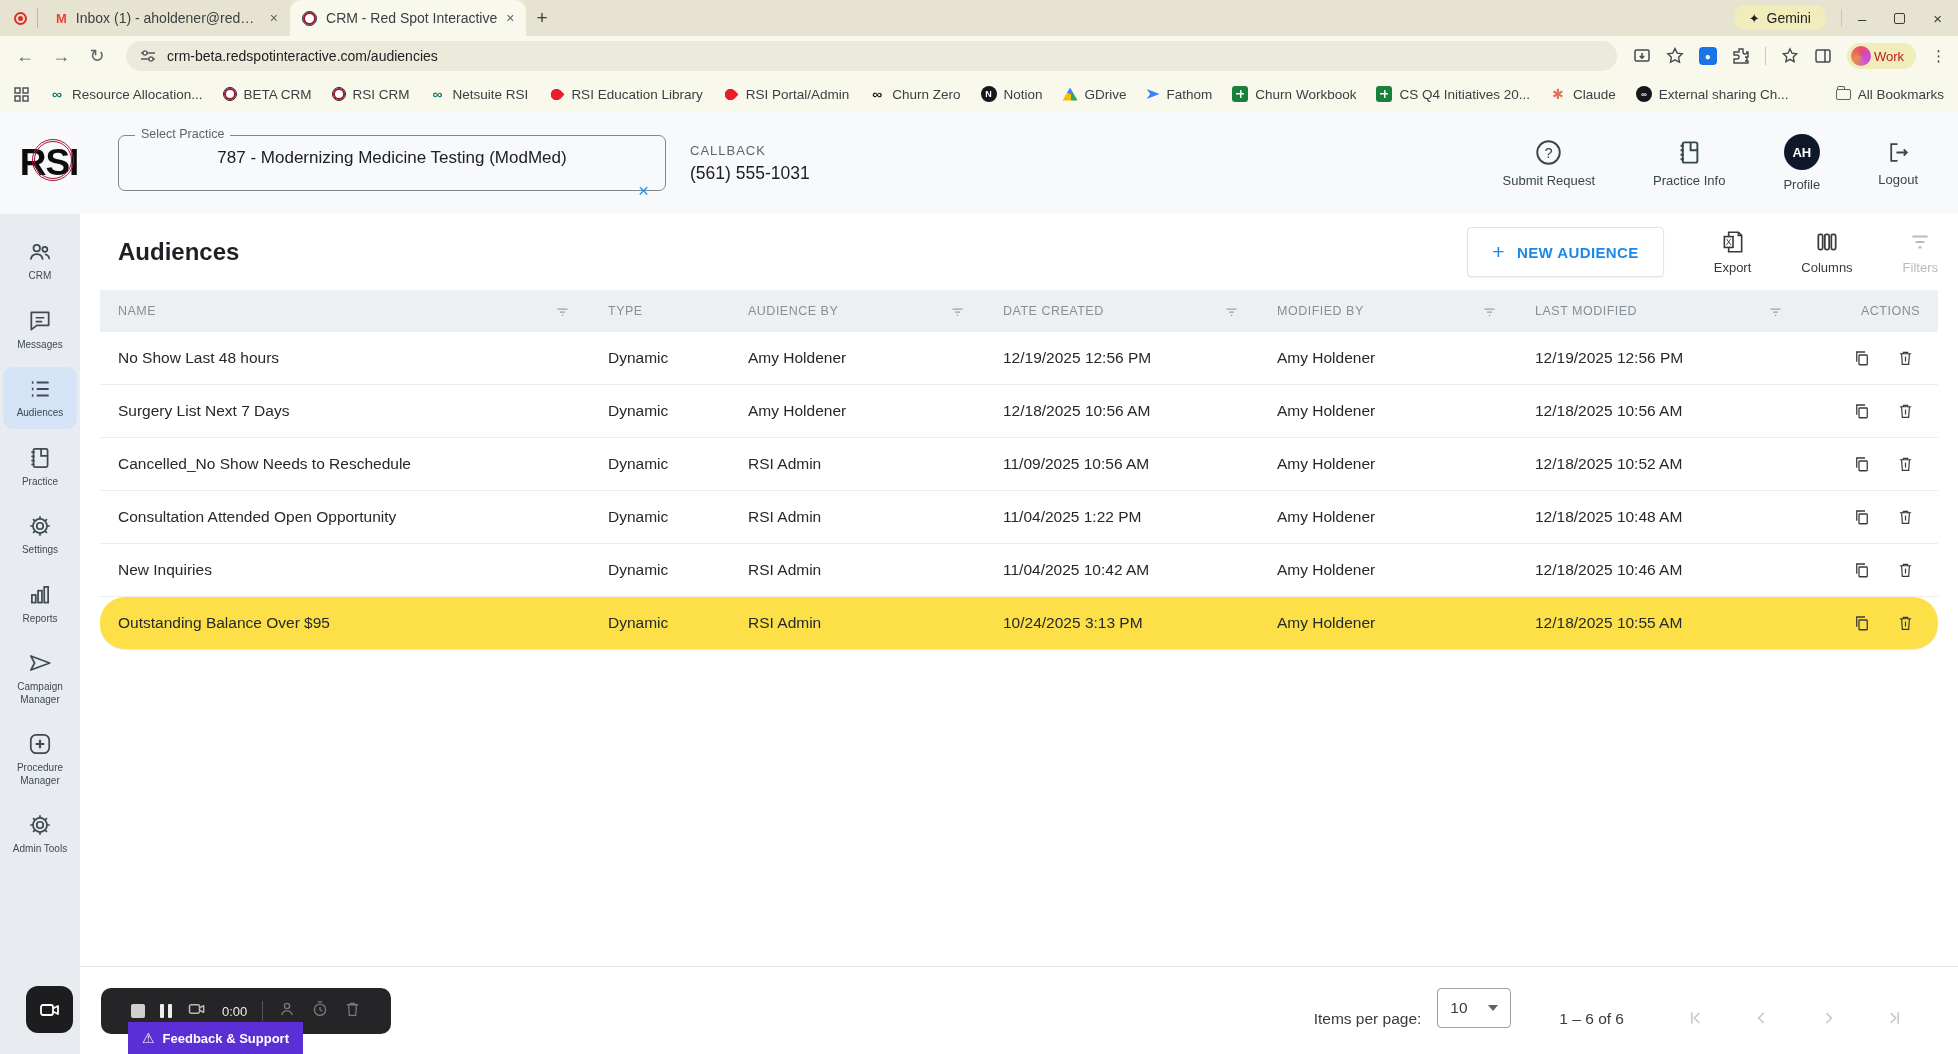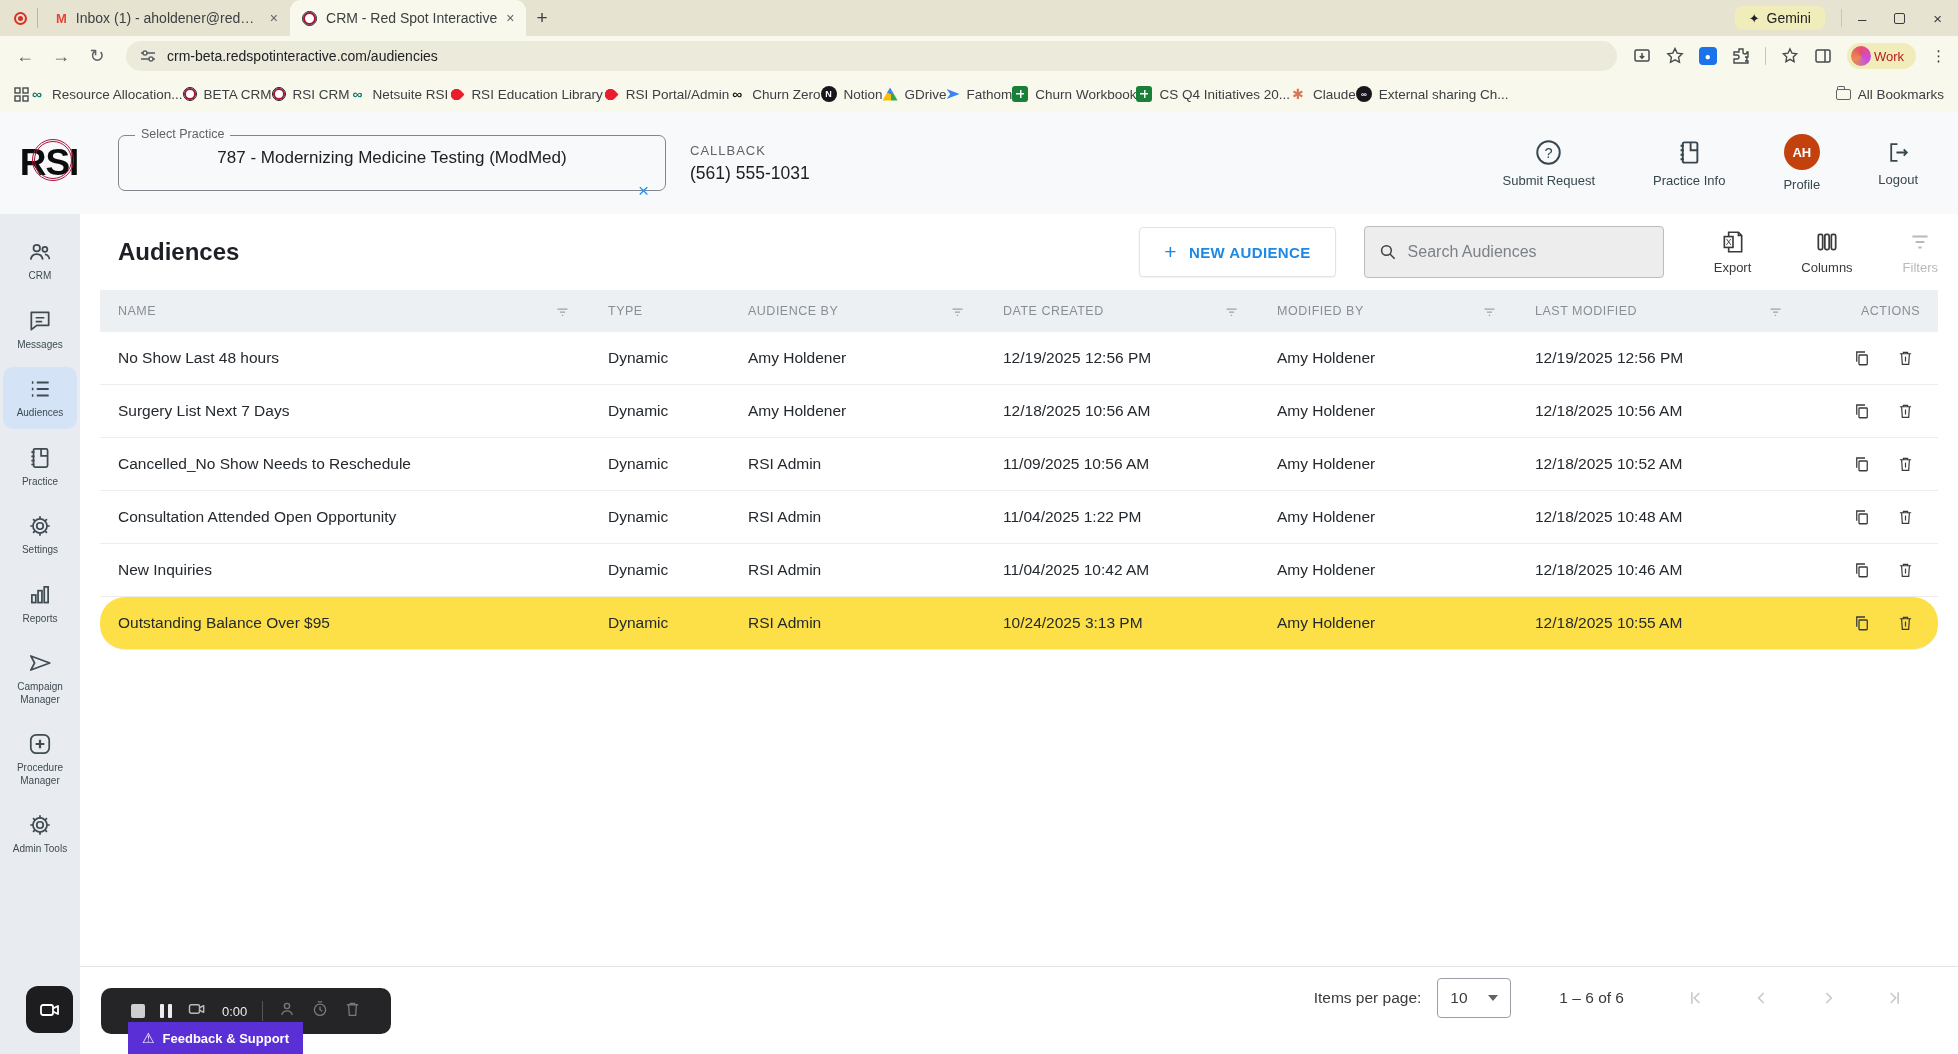--- a/index.html
+++ b/index.html
@@ -27,21 +27,21 @@
   .nav-ic { font-size:18px; color:#5f6368; width:26px; text-align:center; }
   .urlbar { flex:1; height:30px; background:#eceadb; border-radius:15px; display:flex; align-items:center; gap:11px; padding:0 14px; margin:0 6px; }
   .url-text { font-size:14px; color:#202124; }
   .tb-icons { display:flex; align-items:center; gap:15px; }
   .tb-ic svg { display:block; }
   .ext-blue { width:18px; height:18px; background:#1a73e8; border-radius:4px; display:flex; align-items:center; justify-content:center; color:#fff; font-size:10px; font-weight:700; }
   .work-chip { background:#f1edbb; border-radius:14px; padding:3px 12px 3px 4px; display:flex; align-items:center; gap:3px; font-size:13px; color:#b91c1c; }
   .work-av { width:20px; height:20px; border-radius:50%; background:conic-gradient(#e94c6f,#c94ce9,#e98c4c,#e94c6f); }
   .kebab { font-size:15px; color:#3b3b3b; }
 
-  .bookmarksbar { height:36px; background:#f9f8ec; display:flex; align-items:center; padding:0 14px; font-size:13.5px; color:#3c4043;justify-content:flex-end; }
+  .bookmarksbar { height:36px; background:#f9f8ec; display:flex; align-items:center; padding:0 14px; gap:20px; font-size:13.5px; color:#3c4043;justify-content:flex-end; }
   .bm { display:flex; align-items:center; gap:7px; white-space:nowrap; }
   .bmi { width:16px; height:16px; display:inline-flex; align-items:center; justify-content:center; font-size:13px; position:relative; flex:none; }
   .inf-teal::before { content:"\221E"; color:#0f766e; font-weight:800; font-size:14px; }
   .inf-black::before { content:"\221E"; color:#17171b; font-weight:800; font-size:14px; }
   .rsi-fav { border-radius:50%; border:1.5px solid #202124; box-shadow:inset 0 0 0 2px #a91338; background:#fff; width:14px; height:14px; }
   .pin-red::before { content:""; width:11px; height:11px; background:#ea1d2c; border-radius:50% 50% 50% 0; transform:rotate(-135deg); box-shadow:inset 0 0 0 5px #ea1d2c, inset 0 0 0 7px #ea1d2c; }
   .notion-c { background:#17171b; border-radius:50%; color:#fff; font-size:9px; font-weight:700; }
   .gdrive-t { width:15px; height:13px; clip-path:polygon(50% 0,100% 100%,0 100%); background:conic-gradient(from 180deg,#fbbc04 0 33%,#4285f4 33% 66%,#34a853 66% 100%); }
   .fathom-a { width:13px; height:13px; background:#3b82f6; clip-path:polygon(0 12%,100% 50%,0 88%,28% 50%); }
   .sheet-g { background:#188038; border-radius:3px; }
@@ -60,21 +60,21 @@
   .rsi-ring { position:absolute; left:14px; top:1px; width:42px; height:42px; border:3px double #a91338; border-radius:50%; }
   .select-practice { position:relative; width:548px; height:56px; border:1.5px solid #80868b; border-radius:7px; display:flex; align-items:center; gap:12px; padding:0 16px; margin-left:20px; background:#f8f9fa;flex-direction:column; }
   .sp-label { position:absolute; top:-9px; left:16px; background:#f8f9fa; padding:0 6px; font-size:12.5px; color:#5f6368; }
   .sp-value { font-size:17px; color:#202124; }
   .sp-clear { margin-left:auto; color:#2196f3; font-size:19px; font-weight:500; }
   .callback { margin-left:24px; }
   .cb-label { font-size:13px; color:#5f6368; letter-spacing:1px; }
   .cb-value { font-size:17.5px; color:#202124; margin-top:5px; }
   .header-actions { margin-left:auto; display:flex; align-items:center; gap:58px; padding-right:40px; }
   .ha-item { display:flex; flex-direction:column; align-items:center; gap:7px; font-size:13px; color:#37474f; }
-  .avatar { width:36px; height:36px; border-radius:50%; background:#c2410c; color:#fff; font-size:13px; font-weight:700; display:flex; align-items:center; justify-content:center; }
+  .avatar { width:36px; height:36px; border-radius:50%; background:#0f172a; color:#fff; font-size:13px; font-weight:700; display:flex; align-items:center; justify-content:center; }
 
   .app-body { display:flex; height:842px; }
   .sidebar { width:80px; background:#e8ecf0; flex:none; display:flex; flex-direction:column; align-items:center; padding-top:16px; gap:7px; }
   .sb-item { width:74px; display:flex; flex-direction:column; align-items:center; gap:5px; padding:9px 2px; border-radius:10px; font-size:10px; color:#3f4a52; text-align:center; line-height:1.25; }
   .sb-item.active { background:#d5e3f6; }
   .sb-item svg { display:block; }
 
   .main { flex:1; background:#fff; position:relative; padding:0 20px; }
   .content-header { height:76px; display:flex; align-items:center; padding-left:18px; }
   .page-title { font-size:24px; font-weight:700; color:#1d2025; }
@@ -89,21 +89,21 @@
 
   .tgrid { display:grid; grid-template-columns:490px 140px 255px 274px 258px 286px 1fr; align-items:center; padding:0 18px; }
   .table-head { height:42px; background:#edf0f3; font-size:12.5px; color:#878f96; letter-spacing:.5px; }
   .th-cell { display:flex; align-items:center; }
   .th-filter { margin-left:auto; margin-right:38px; display:flex; }
   .row { height:53px; border-bottom:1px solid #ececec; font-size:15.5px; color:#24292e; background:#fff; }
   .row.hl { background:#fde047;border-radius:25px; }
   .cell-actions { display:flex; justify-content:flex-end; gap:26px; padding-right:6px; }
   .cell-actions svg { display:block; }
 
-  .table-footer { position:absolute; left:0; right:0; bottom:28px; height:62px; border-top:1px solid #e4e4e4; display:flex; align-items:center; justify-content:flex-end; padding-right:40px; font-size:15.5px; color:#3a3a3a; }
+  .table-footer { position:absolute; left:0; right:0; bottom:28px; height:62px; border-top:1px solid #e4e4e4; display:flex; align-items:flex-end; justify-content:flex-end; padding-right:40px; font-size:15.5px; color:#3a3a3a; }
   .pp-select { width:74px; height:40px; border:1px solid #9aa0a6; border-radius:4px; display:flex; align-items:center; justify-content:space-between; padding:0 12px; margin-left:16px; }
   .pp-caret { width:0; height:0; border-left:5px solid transparent; border-right:5px solid transparent; border-top:6px solid #5f6368; }
   .pg-range { margin-left:48px; }
   .pg-nav { display:flex; gap:46px; margin-left:62px; margin-right:14px; }
   .pg-nav svg { display:block; }
 
   
   .cam-btn { position:absolute; left:26px; top:986px; width:47px; height:47px; background:#1d1d1f; border-radius:12px; display:flex; align-items:center; justify-content:center; }
   .rec-pill { position:absolute; left:101px; top:988px; height:46px; background:rgba(30,30,32,.97); border-radius:10px; display:flex; align-items:center; gap:15px; padding:0 30px; }
   .stop-sq { width:14px; height:14px; background:#cfcfcf; border-radius:2px; }
@@ -408,27 +408,20 @@
   </nav>
 
   <main class="main">
     <div class="content-header">
       <span class="page-title">Audiences</span>
       <div class="ch-right">
         <button class="new-btn">
           <span class="plus">+</span>
           <span>NEW AUDIENCE</span>
         </button>
-        <div class="search-box">
-          <svg width="20" height="20" viewBox="0 0 24 24">
-              <circle cx="10" cy="10" r="6.5" fill="none" stroke="#3c4043" stroke-width="2"></circle>
-              <line x1="15" y1="15" x2="21" y2="21" stroke="#3c4043" stroke-width="2"></line>
-            </svg>
-          <input type="text" placeholder="Search Audiences" style="">
-        </div>
         <div class="icon-btn">
           <svg width="26" height="26" viewBox="0 0 24 24">
               <path d="M8 3h9l3 3v15H8z" fill="none" stroke="#3a3a3a" stroke-width="1.5"></path>
               <path d="M17 3v3h3" fill="none" stroke="#3a3a3a" stroke-width="1.5"></path>
               <rect x="4" y="7" width="8" height="10" fill="#fff" stroke="#3a3a3a" stroke-width="1.5"></rect>
               <text x="8" y="15" text-anchor="middle" font-size="8" fill="#3a3a3a" font-family="Liberation Sans,sans-serif">X</text>
             </svg>
           <span>Export</span>
         </div>
         <div class="icon-btn">

